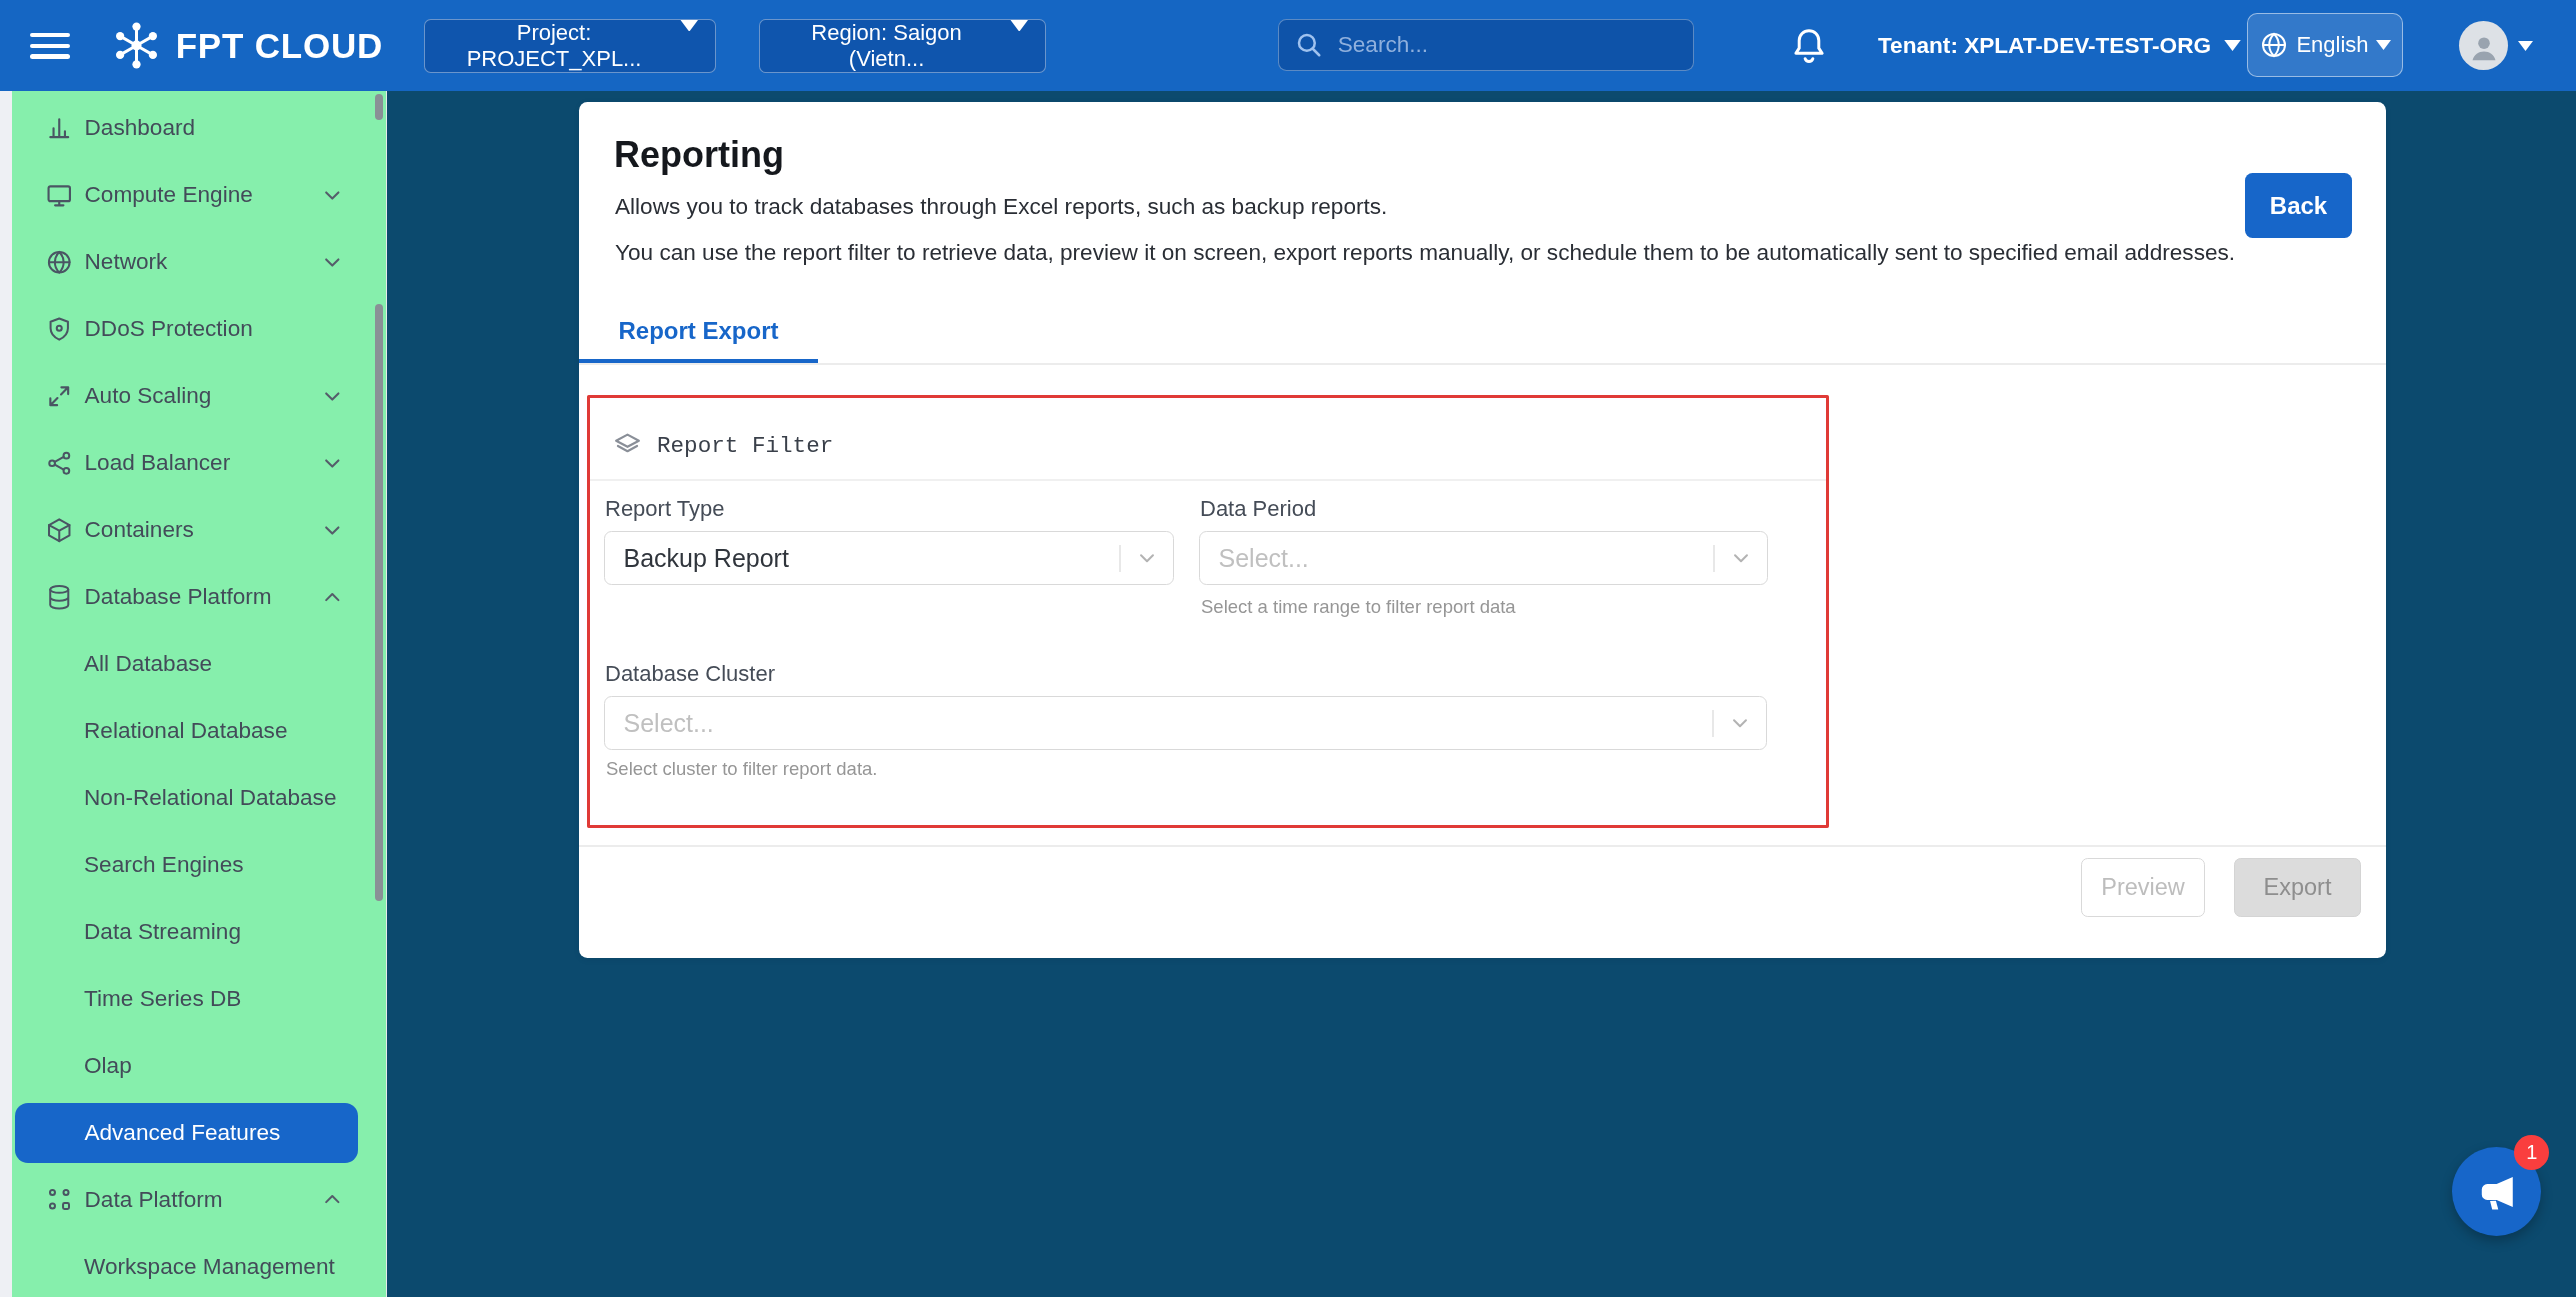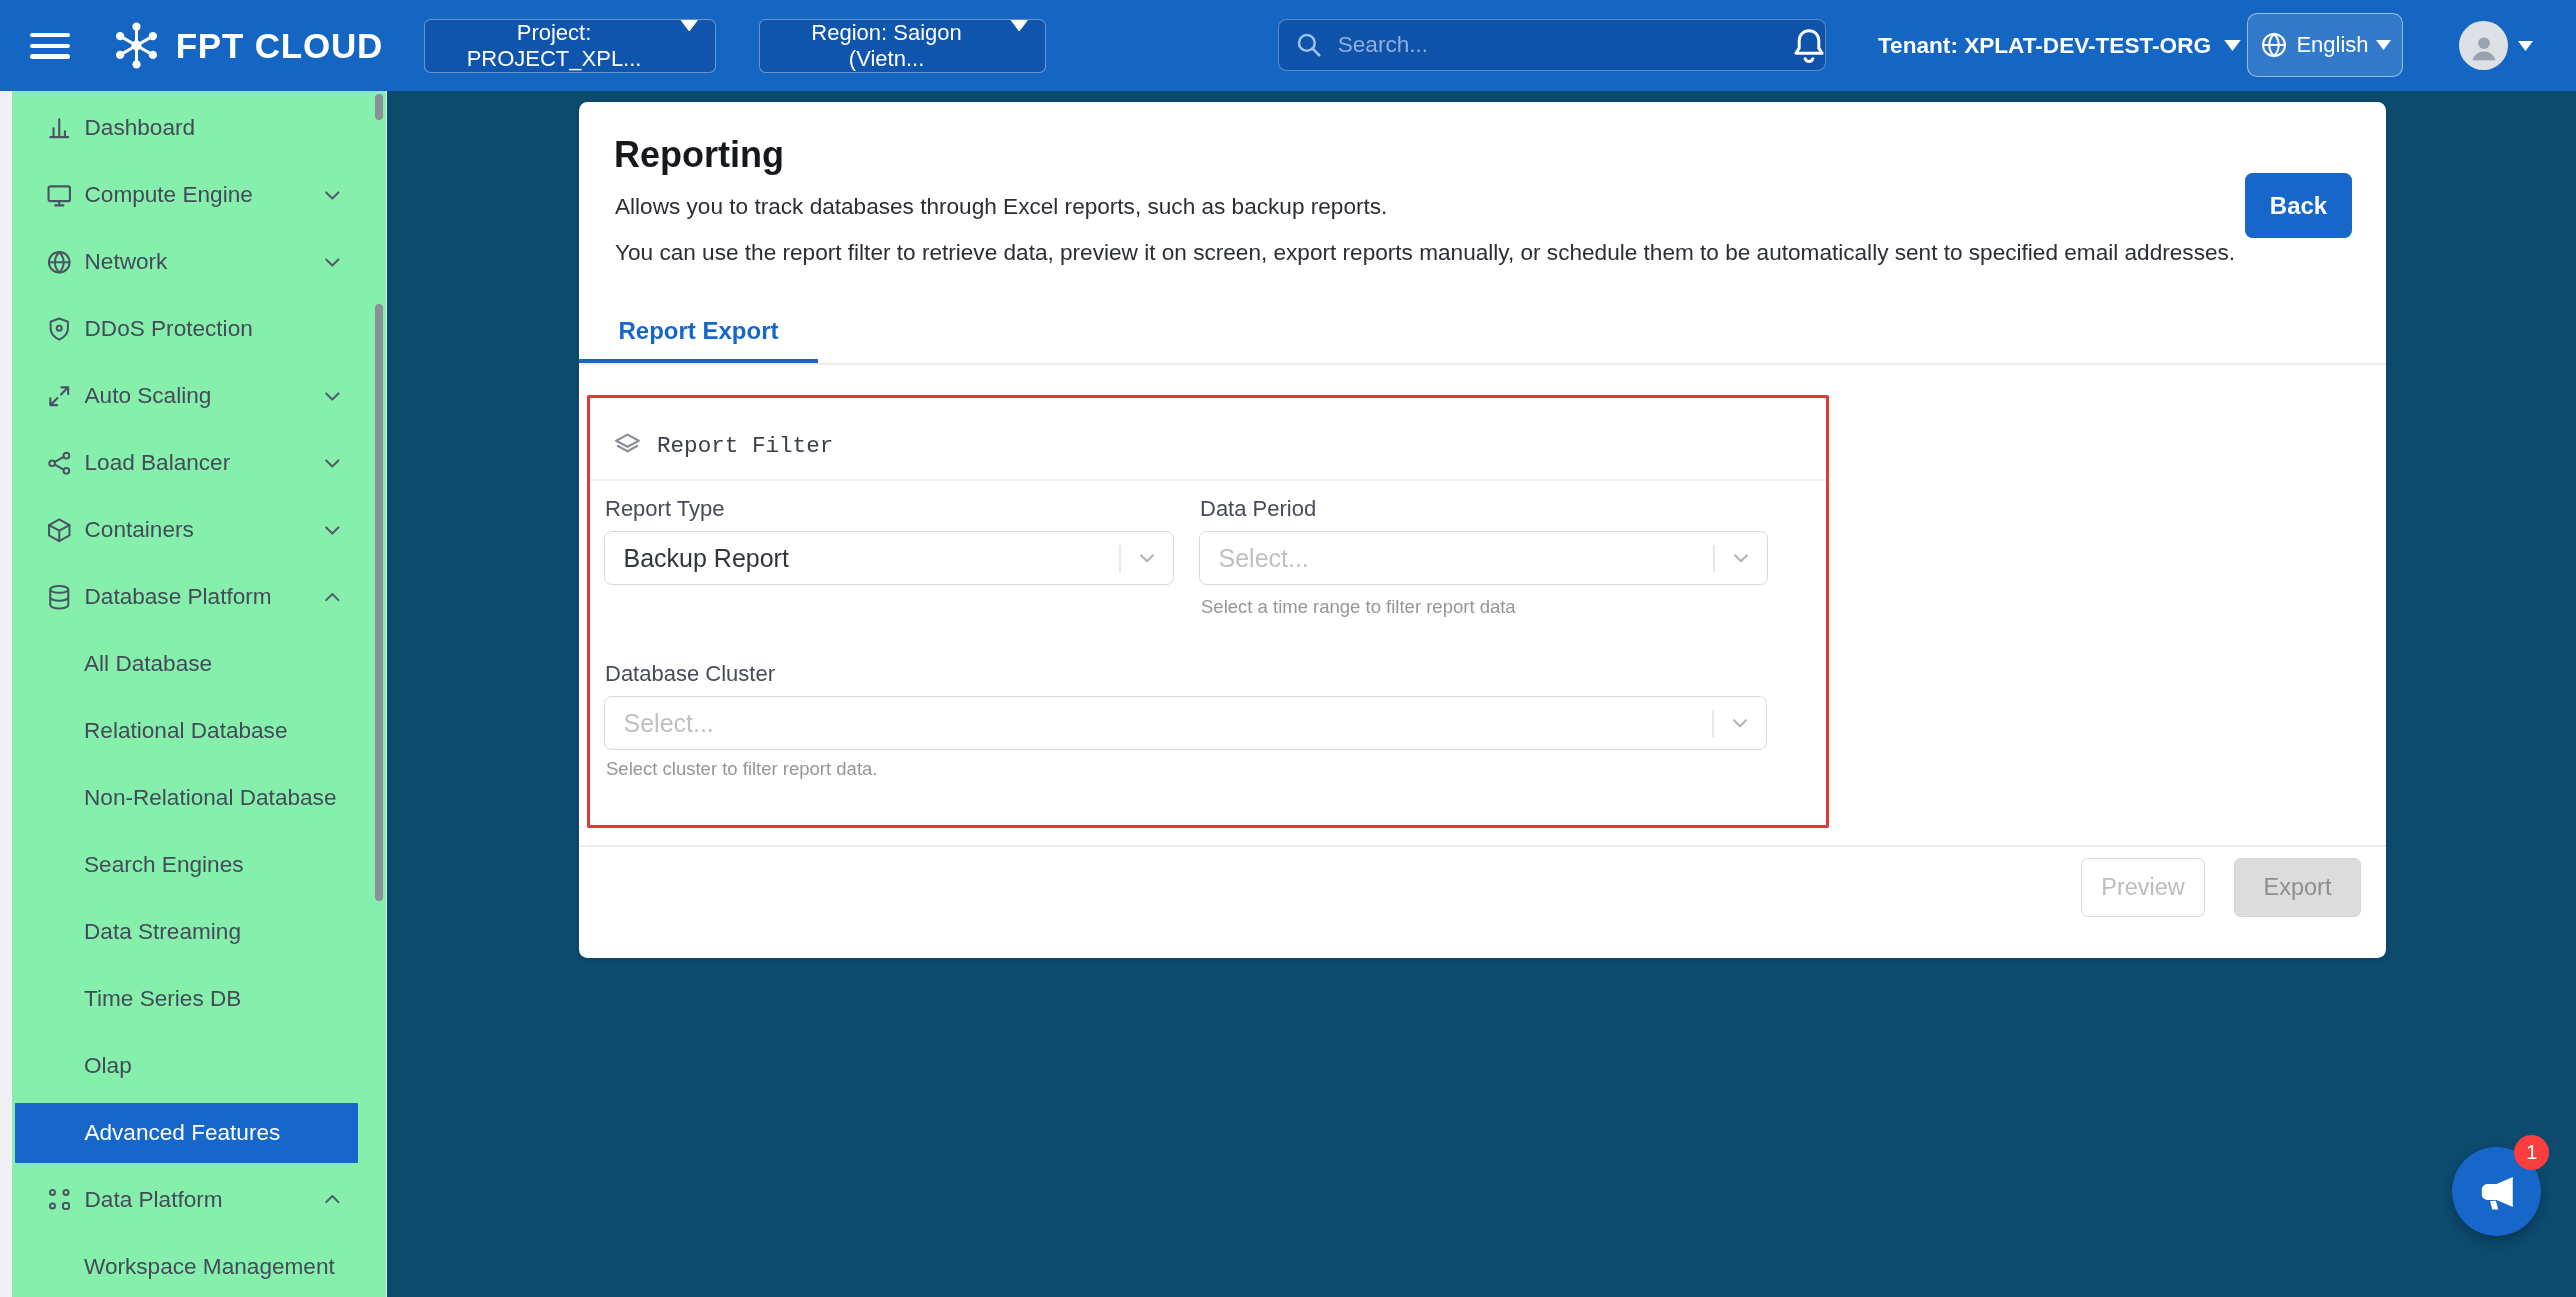--- a/index.html
+++ b/index.html
@@ -13,21 +13,21 @@
   .hamburger span{display:block;height:4.2px;background:#fff;border-radius:2.5px;margin:6.7px 0;}
   .logo{position:absolute;left:109px;top:0;height:91px;display:flex;align-items:center;gap:11.7px;color:#fff;}
   .logo .mark{width:55px;height:55px;}
   .logo .word{font-size:35px;font-weight:bold;letter-spacing:0.8px;}
   .tb-btn{position:absolute;top:18.5px;height:54px;background:#0f55ad;border:1.7px solid rgba(255,255,255,.38);
           border-radius:6.7px;color:#fff;font-size:22px;display:flex;align-items:flex-start;
           justify-content:space-between;padding:0 17px;box-sizing:border-box;cursor:pointer;font-family:inherit;}
   .tb-btn .caret{width:18.5px;height:11.7px;margin-left:13.4px;flex:0 0 auto;color:#fff;}
   .proj{left:424px;width:292px;}
   .regn{left:759px;width:287px;}
-  .search{position:absolute;left:1278px;top:19.3px;width:548px;height:52px;background:#0e53a9;
+  .search{position:absolute;left:1278px;top:19.3px;width:416px;height:52px;background:#0e53a9;
           border:1.7px solid rgba(255,255,255,.32);border-radius:8.4px;display:flex;align-items:center;
           padding:0 15px;box-sizing:border-box;gap:11.7px;}
   .search .sic{width:30px;height:30px;color:#9fc2ef;flex:0 0 auto;}
   .search input{flex:1;background:transparent;border:none;outline:none;color:#fff;font-size:22.6px;font-family:inherit;}
   .search input::placeholder{color:#8fb0dd;}
   .bellbox{position:absolute;left:1788px;top:24px;width:42px;height:42px;color:#fff;cursor:pointer;}
   .tenant{position:absolute;left:1872px;top:0;height:91px;display:flex;align-items:center;gap:13.4px;
           color:#fff;font-size:22.6px;font-weight:600;background:none;border:none;cursor:pointer;font-family:inherit;}
   .tenant .caret{width:17px;height:11px;color:#fff;}
   .lang{position:absolute;left:2247px;top:13.4px;width:156px;height:64px;background:rgba(255,255,255,.13);
@@ -43,21 +43,21 @@
 
   
   .sidebar{position:absolute;top:91px;left:0;bottom:0;width:375px;background:#86efac;z-index:20;
            border-right:0.8px solid #e7e9ec;box-sizing:border-box;margin-left:12px;}
   .sb-list{padding-top:3.4px;}
   .sb-item{height:67px;display:flex;align-items:center;padding:0 42px 0 33px;box-sizing:border-box;
            color:#434b59;font-size:22.6px;cursor:pointer;white-space:nowrap;}
   .sb-item .ic{width:28.5px;height:28.5px;margin-right:11px;flex:0 0 auto;color:#4a5563;}
   .sb-item .chev{margin-left:auto;width:22.6px;height:22.6px;color:#555d6a;flex:0 0 auto;}
   .sb-item.sub{padding-left:72px;}
-  .sb-item.selected{background:#1766c9;color:#fff;height:60px;margin:3.4px 28.5px 3.4px 3.4px;border-radius:1px;padding-left:69px;}
+  .sb-item.selected{background:#1766c9;color:#fff;height:60px;margin:3.4px 28.5px 3.4px 3.4px;border-radius:13px;padding-left:69px;}
   .sb-thumb{position:absolute;left:363px;width:8.4px;border-radius:4.2px;background:#8a9096;}
   .sb-thumb.small{top:3.4px;height:26px;}
   .sb-thumb.long{top:213px;height:597px;}
 
   
   .main{position:absolute;left:375px;top:91px;right:0;bottom:0;background:#0c4a6e;}
   .card{position:absolute;left:204px;top:11px;width:1807px;height:856px;background:#fff;border-radius:8.4px;
         box-shadow:0 1.7px 6.7px rgba(20,30,50,.07);}
   .page-title{position:absolute;left:35px;top:32px;font-size:36px;font-weight:700;color:#15181d;margin:0;}
   .desc{position:absolute;left:36px;top:82px;font-size:22.6px;line-height:46px;color:#2a2e35;}

